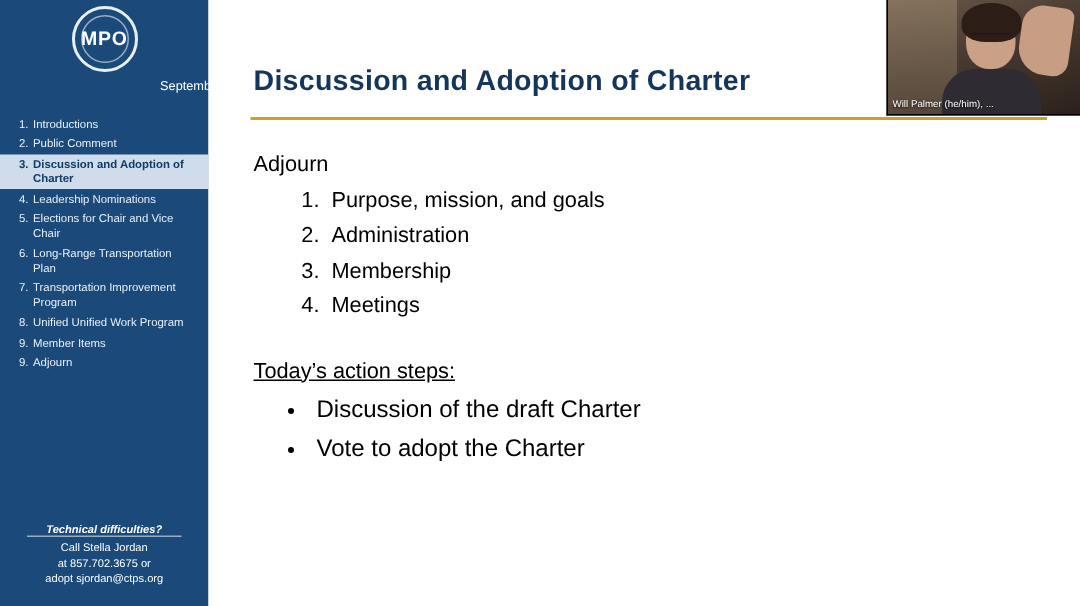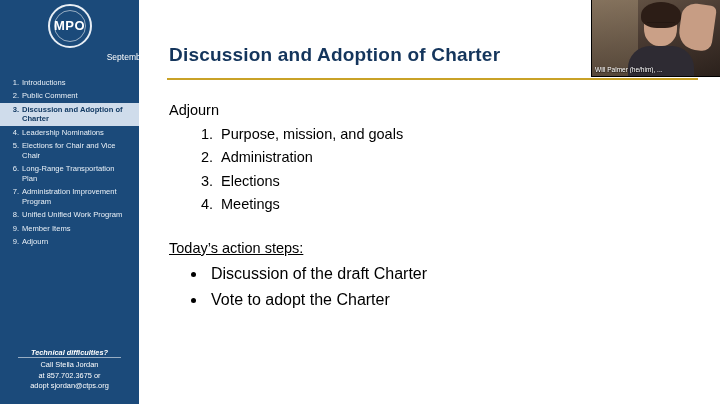--- a/index.html
+++ b/index.html
@@ -327,21 +327,21 @@
         <div class="agenda-item">
           <span class="num">5.</span>
           <span class="txt">Elections for Chair and Vice Chair</span>
         </div>
         <div class="agenda-item">
           <span class="num">6.</span>
           <span class="txt">Long-Range Transportation Plan</span>
         </div>
         <div class="agenda-item">
           <span class="num">7.</span>
-          <span class="txt">Administration Improvement Program</span>
+          <span class="txt">Transportation Improvement Program</span>
         </div>
         <div class="agenda-item">
           <span class="num">8.</span>
           <span class="txt">Unified Unified Work Program</span>
         </div>
         <div class="agenda-item">
           <span class="num">9.</span>
           <span class="txt">Member Items</span>
         </div>
         <div class="agenda-item">
@@ -361,21 +361,21 @@
 
     <div class="content">
       <div class="slide-title">Discussion and Adoption of Charter</div>
       <div class="title-rule"></div>
 
       <div class="body-block">
         <p class="body-line">Adjourn</p>
         <ol class="numbered">
           <li>Purpose, mission, and goals</li>
           <li>Administration</li>
-          <li>Elections</li>
+          <li>Membership</li>
           <li>Meetings</li>
         </ol>
 
         <p class="action-head">Today’s action steps:</p>
         <ul class="bullets">
           <li>Discussion of the draft Charter</li>
           <li>Vote to adopt the Charter</li>
         </ul>
       </div>
     </div>

